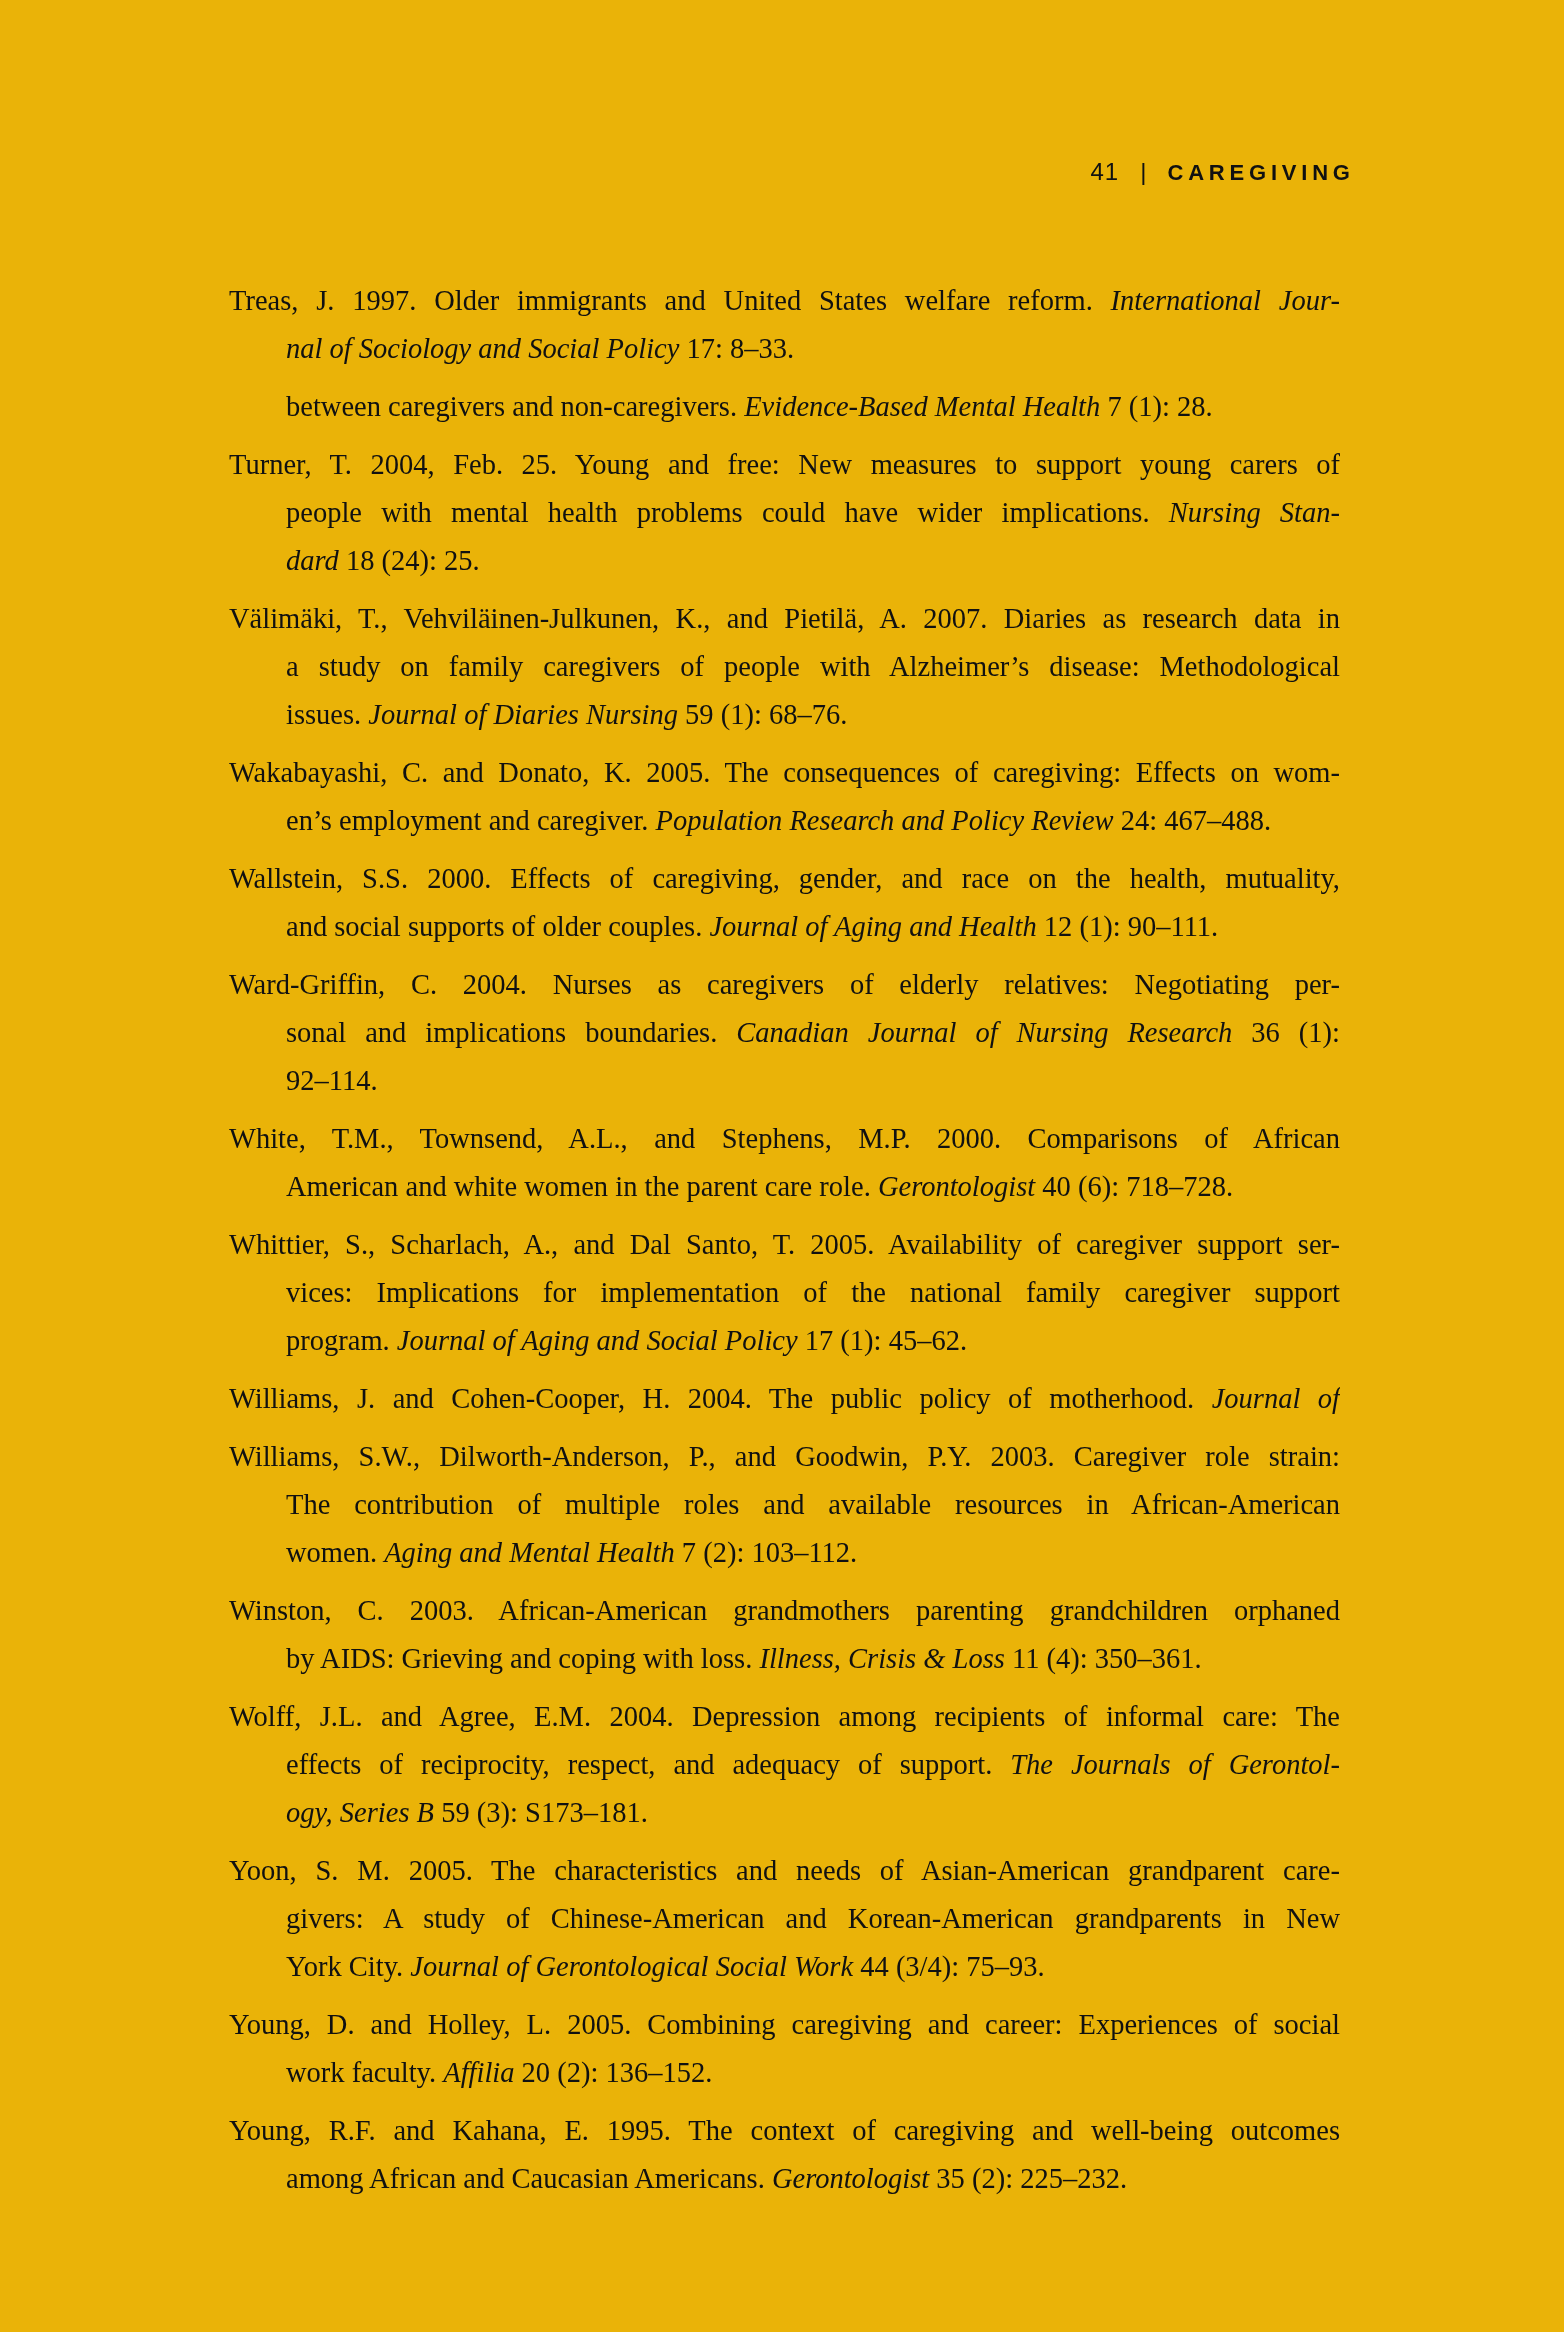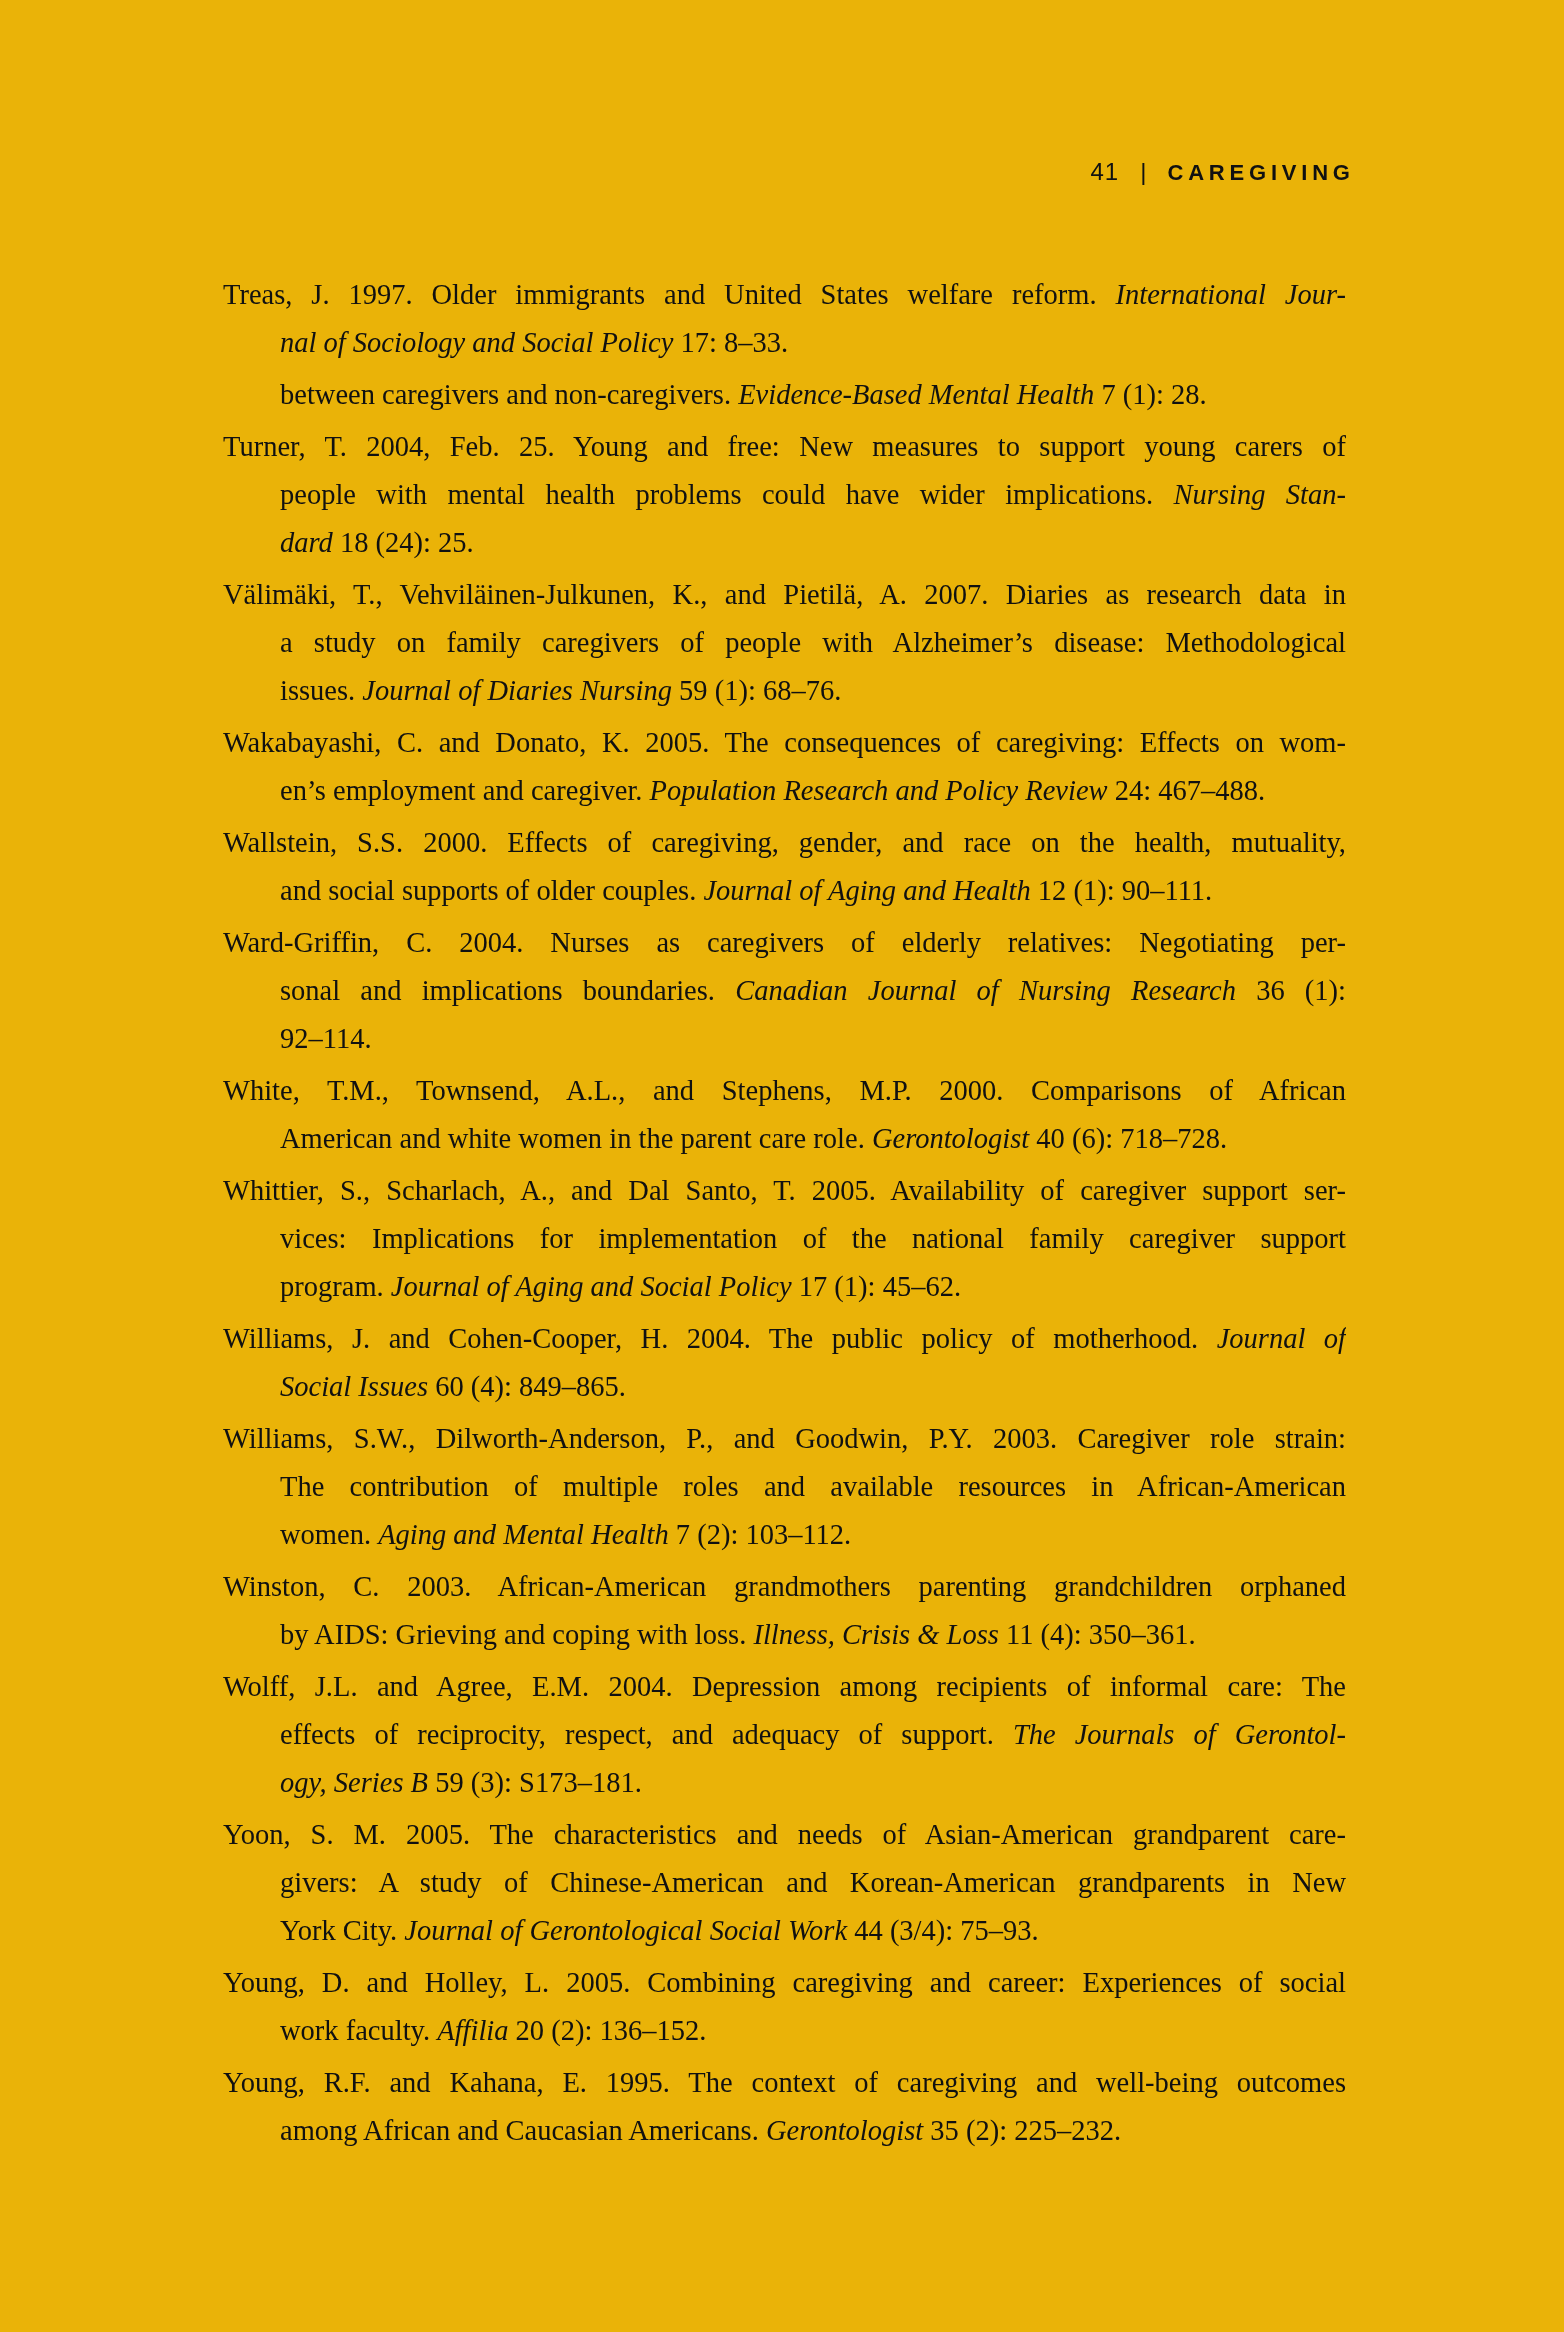--- a/index.html
+++ b/index.html
@@ -7,21 +7,21 @@
   .page { position: absolute; left: 0; top: 0; width: 1565px; height: 2332px; background: #eab308; }
   .running-head {
     position: absolute; top: 158px; left: 1046px; width: 304px;
     text-align: right; white-space: nowrap;
     font-family: "Liberation Sans", sans-serif; color: #111;
   }
   .rh-num { font-size: 24px; font-weight: normal; letter-spacing: 1px; }
   .rh-sep { font-size: 24px; margin: 0 21px; }
   .rh-title { font-size: 22px; font-weight: bold; letter-spacing: 4.8px; margin-right: -4.8px; }
   .refs { position: absolute; left: 219px; top: 272px; width: 1131px; }
-  .entry { margin: 4px; padding: 0; }
+  .entry { margin: 10px; padding: 0; }
   .line {
     font-family: "Liberation Serif", "DejaVu Serif", serif;
     font-size: 28.5px; color: #111; height: 48px; line-height: 38px;
     white-space: nowrap; text-align: justify; text-align-last: justify;
     overflow: hidden;
   }
   .line.first { padding-left: 0; }
   .line.cont { padding-left: 57px; }
   .line.last { text-align-last: left; }
   .it { font-style: italic; }
@@ -69,21 +69,20 @@
         <div class="line first"><span>White, T.M., Townsend, A.L., and Stephens, M.P. 2000. Comparisons of African</span></div>
         <div class="line cont last"><span>American and white women in the parent care role. </span><span class="it">Gerontologist</span><span> 40 (6): 718–728.</span></div>
       </div>
       <div class="entry">
         <div class="line first"><span>Whittier, S., Scharlach, A., and Dal Santo, T. 2005. Availability of caregiver support ser-</span></div>
         <div class="line cont"><span>vices: Implications for implementation of the national family caregiver support</span></div>
         <div class="line cont last"><span>program. </span><span class="it">Journal of Aging and Social Policy</span><span> 17 (1): 45–62.</span></div>
       </div>
       <div class="entry">
         <div class="line first"><span>Williams, J. and Cohen-Cooper, H. 2004. The public policy of motherhood. </span><span class="it">Journal of</span></div>
-        <div class="line cont last"><span class="it">Social Issues</span><span> 60 (4): 849–865.</span></div>
       </div>
       <div class="entry">
         <div class="line first"><span>Williams, S.W., Dilworth-Anderson, P., and Goodwin, P.Y. 2003. Caregiver role strain:</span></div>
         <div class="line cont"><span>The contribution of multiple roles and available resources in African-American</span></div>
         <div class="line cont last"><span>women. </span><span class="it">Aging and Mental Health</span><span> 7 (2): 103–112.</span></div>
       </div>
       <div class="entry">
         <div class="line first"><span>Winston, C. 2003. African-American grandmothers parenting grandchildren orphaned</span></div>
         <div class="line cont last"><span>by AIDS: Grieving and coping with loss. </span><span class="it">Illness, Crisis &amp; Loss</span><span> 11 (4): 350–361.</span></div>
       </div>

